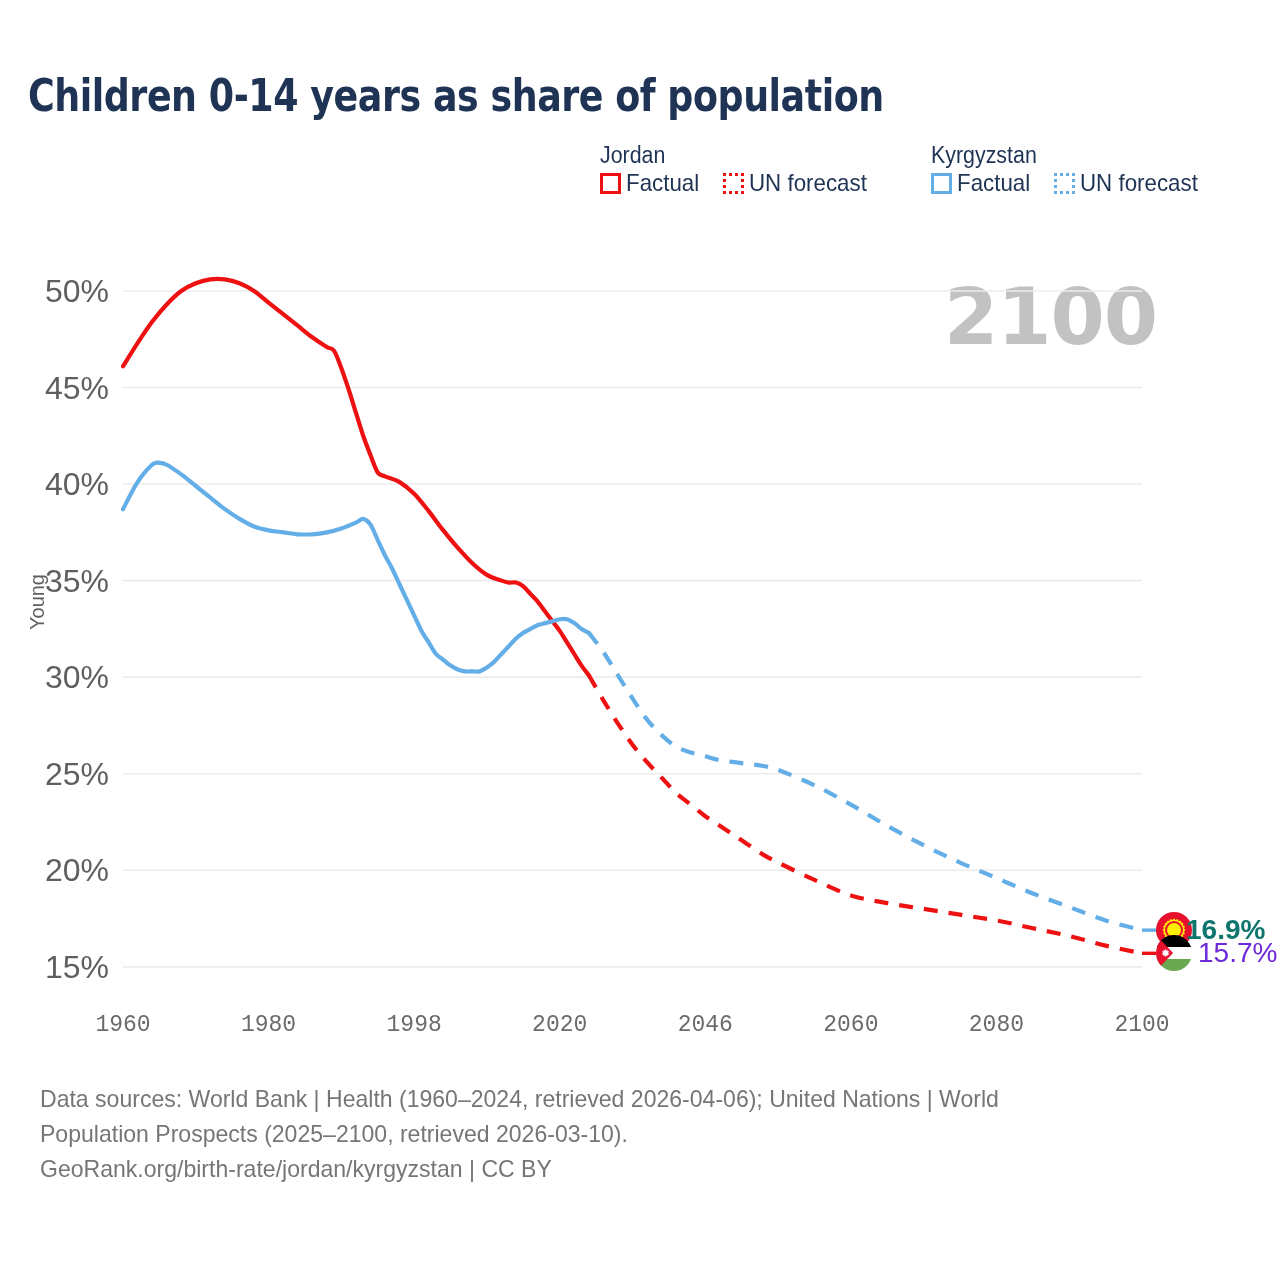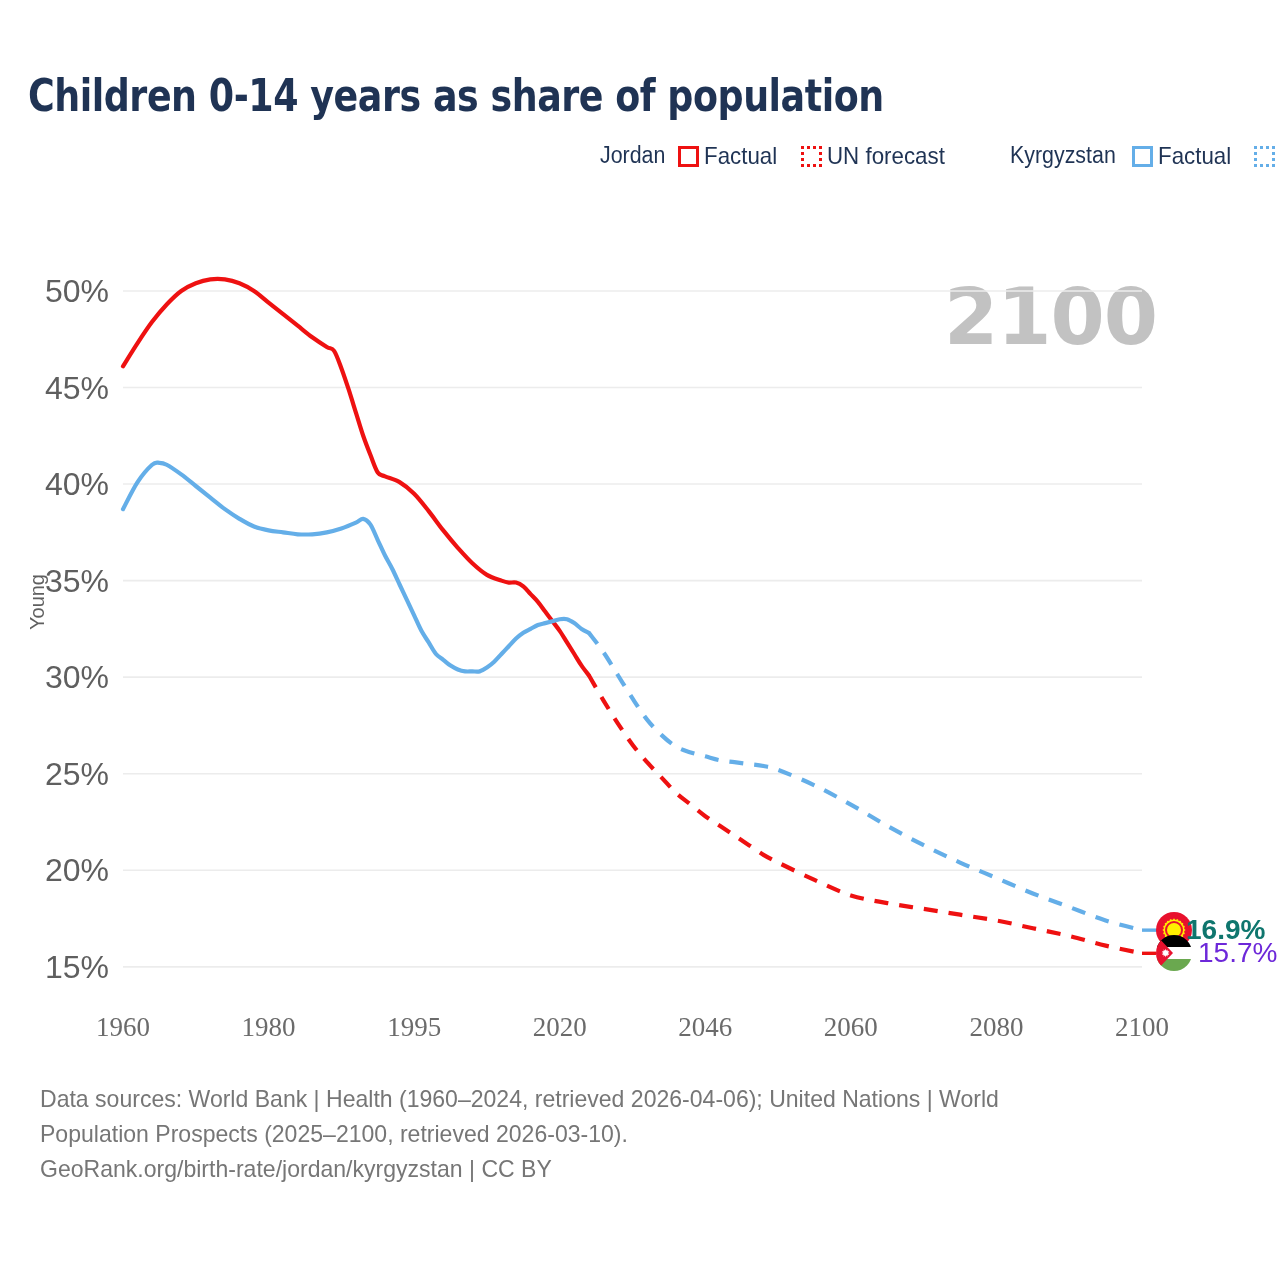--- a/index.html
+++ b/index.html
@@ -30,21 +30,21 @@
     white-space: nowrap;
   }
   
   #legend {
     position: absolute;
     left: 600px; top: 142px;
     display: flex;
     gap: 56px;
     align-items: flex-start;
   }
-  .legend-group { display: flex; flex-direction: row; gap: 8px; }
+  .legend-group { display: flex; flex-direction: column; gap: 0; }
   .legend-country {
     font-size: 23px;
     color: #1f3354;
     font-family: "Liberation Sans Narrow", "Liberation Sans", sans-serif;
     transform: scaleX(0.93);
     transform-origin: left center;
     white-space: nowrap;
   }
   .legend-entries { display: flex; gap: 18px; align-items: center; }
   .legend-entry { display: flex; gap: 5px; align-items: center; }
@@ -86,23 +86,23 @@
     text-align: right;
     font-size: 32px;
     color: #5f5f5f;
     font-family: "Liberation Sans", sans-serif;
     transform: translateY(-50%);
   }
   .xtick-label {
     position: absolute;
     width: 120px;
     text-align: center;
-    font-size: 27px;
+    font-size: 23px;
     color: #6b6b6b;
-    font-family: Liberation Serif, serif;
+    font-family: Liberation Mono, monospace;
   }
   #yaxis-title {
     position: absolute;
     left: 26px; top: 630px;
     font-size: 20px;
     color: #5f5f5f;
     transform: rotate(-90deg);
     transform-origin: left top;
     white-space: nowrap;
     font-family: "Liberation Sans Narrow", "Liberation Sans", sans-serif;
@@ -234,21 +234,21 @@
         <div class="ytick-label" style="top: 773.724px; left: 19px;">25%</div>
         <div class="ytick-label" style="top: 677.172px; left: 19px;">30%</div>
         <div class="ytick-label" style="top: 580.621px; left: 19px;">35%</div>
         <div class="ytick-label" style="top: 484.069px; left: 19px;">40%</div>
         <div class="ytick-label" style="top: 387.517px; left: 19px;">45%</div>
         <div class="ytick-label" style="top: 290.966px; left: 19px;">50%</div>
       </div>
     <div id="xtick-layer">
         <div class="xtick-label" style="left: 63px; top: 1012px;">1960</div>
         <div class="xtick-label" style="left: 208.571px; top: 1012px;">1980</div>
-        <div class="xtick-label" style="left: 354.143px; top: 1012px;">1995</div>
+        <div class="xtick-label" style="left: 354.143px; top: 1012px;">1998</div>
         <div class="xtick-label" style="left: 499.714px; top: 1012px;">2020</div>
         <div class="xtick-label" style="left: 645.286px; top: 1012px;">2046</div>
         <div class="xtick-label" style="left: 790.857px; top: 1012px;">2060</div>
         <div class="xtick-label" style="left: 936.429px; top: 1012px;">2080</div>
         <div class="xtick-label" style="left: 1082px; top: 1012px;">2100</div>
       </div>
     <div id="endlabel-layer">
         <div class="flag flag-kg" style="left: 1174px; top: 930.138px;">
           <svg class="sunrays" viewBox="0 0 36 36">
             <line x1="25.20" y1="18.00" x2="29.20" y2="18.00" stroke="#ffef00" stroke-width="1.6"></line>

